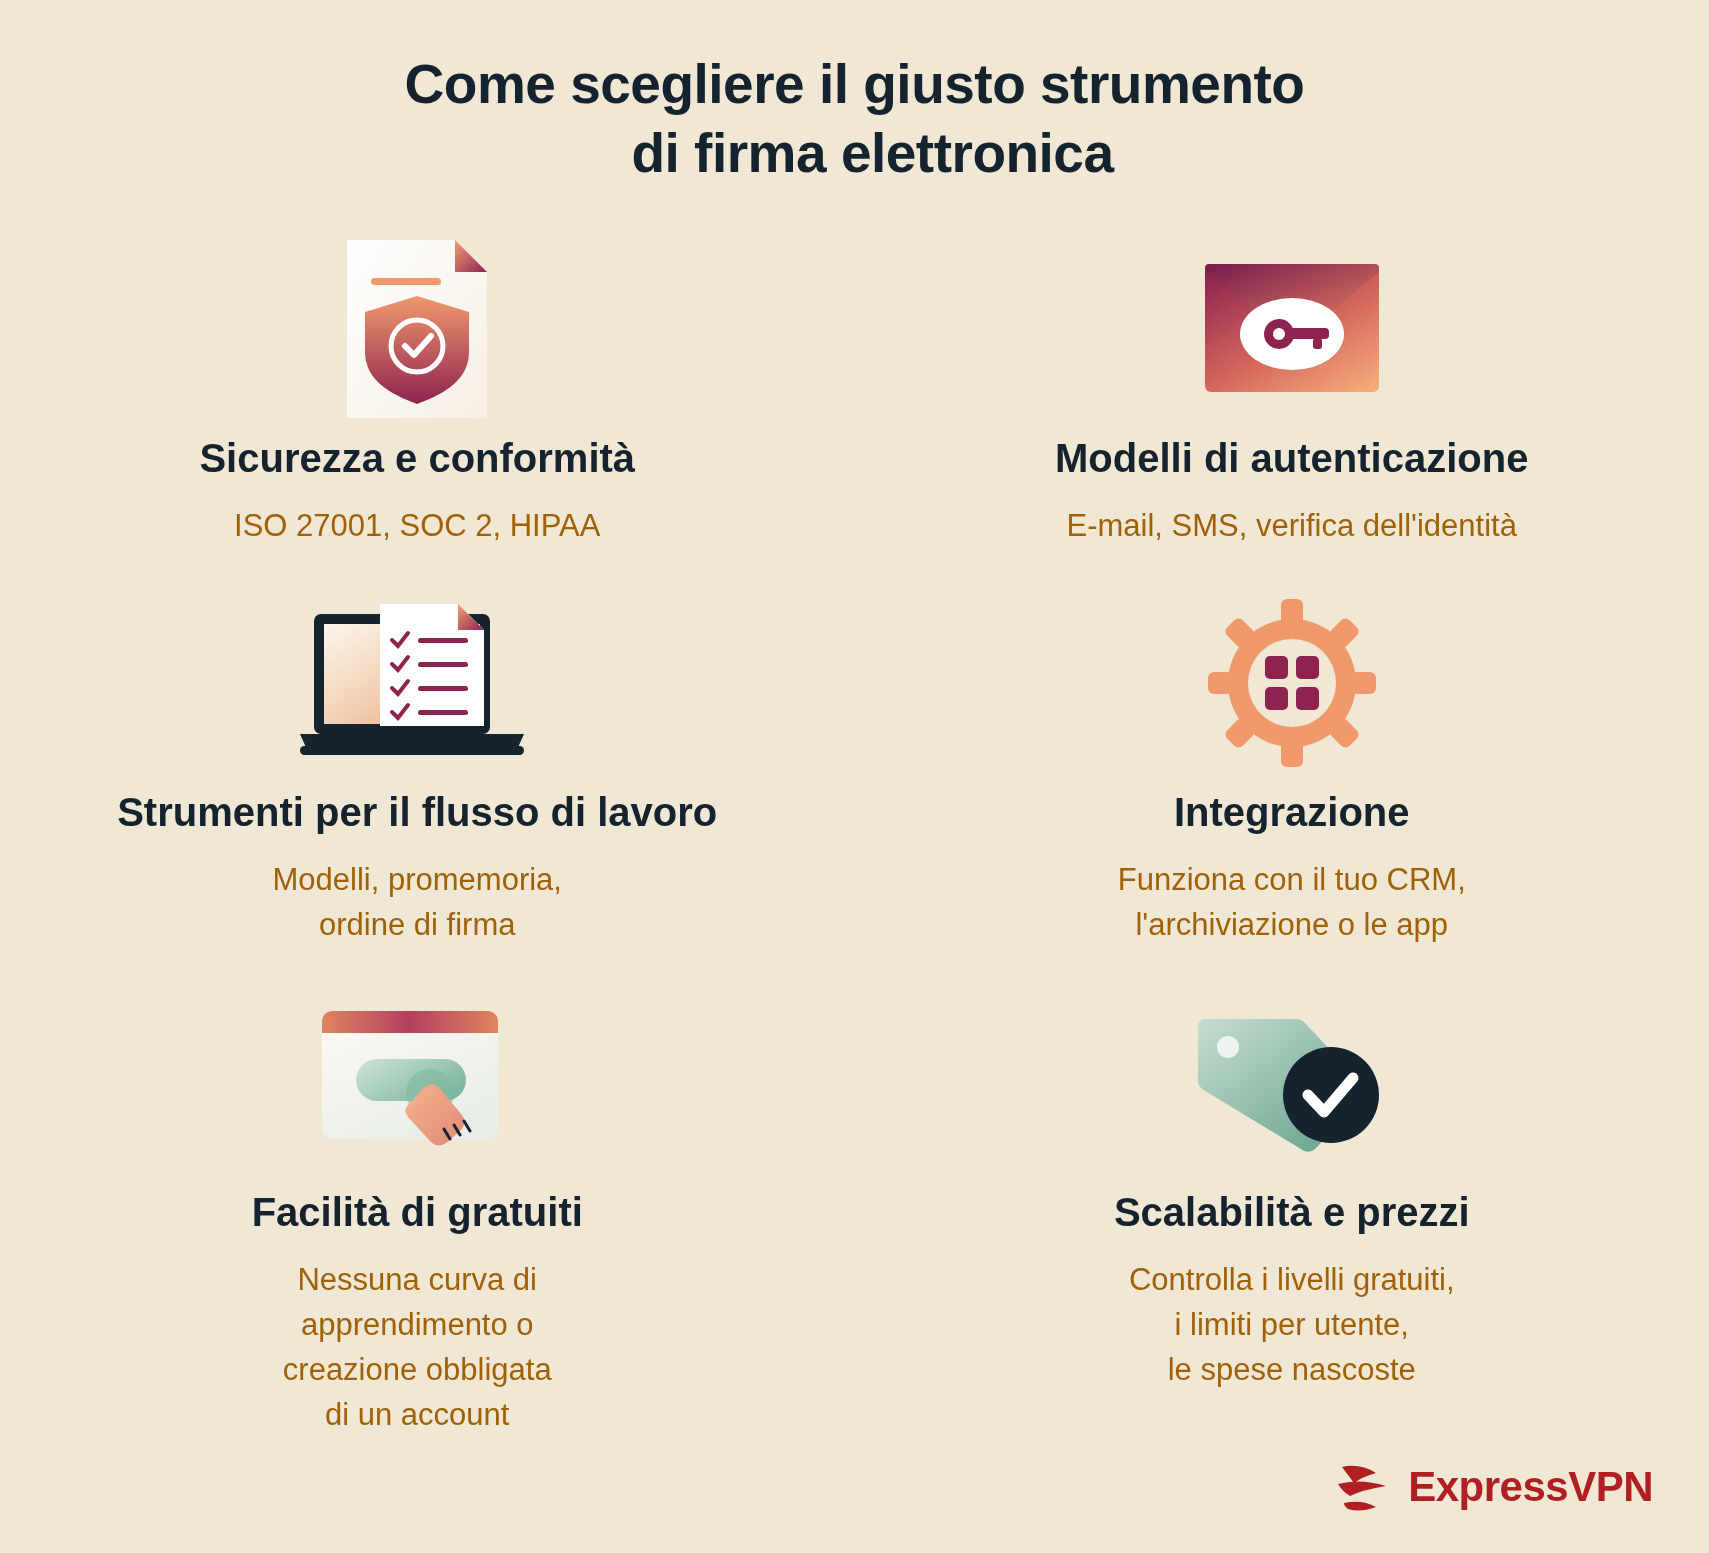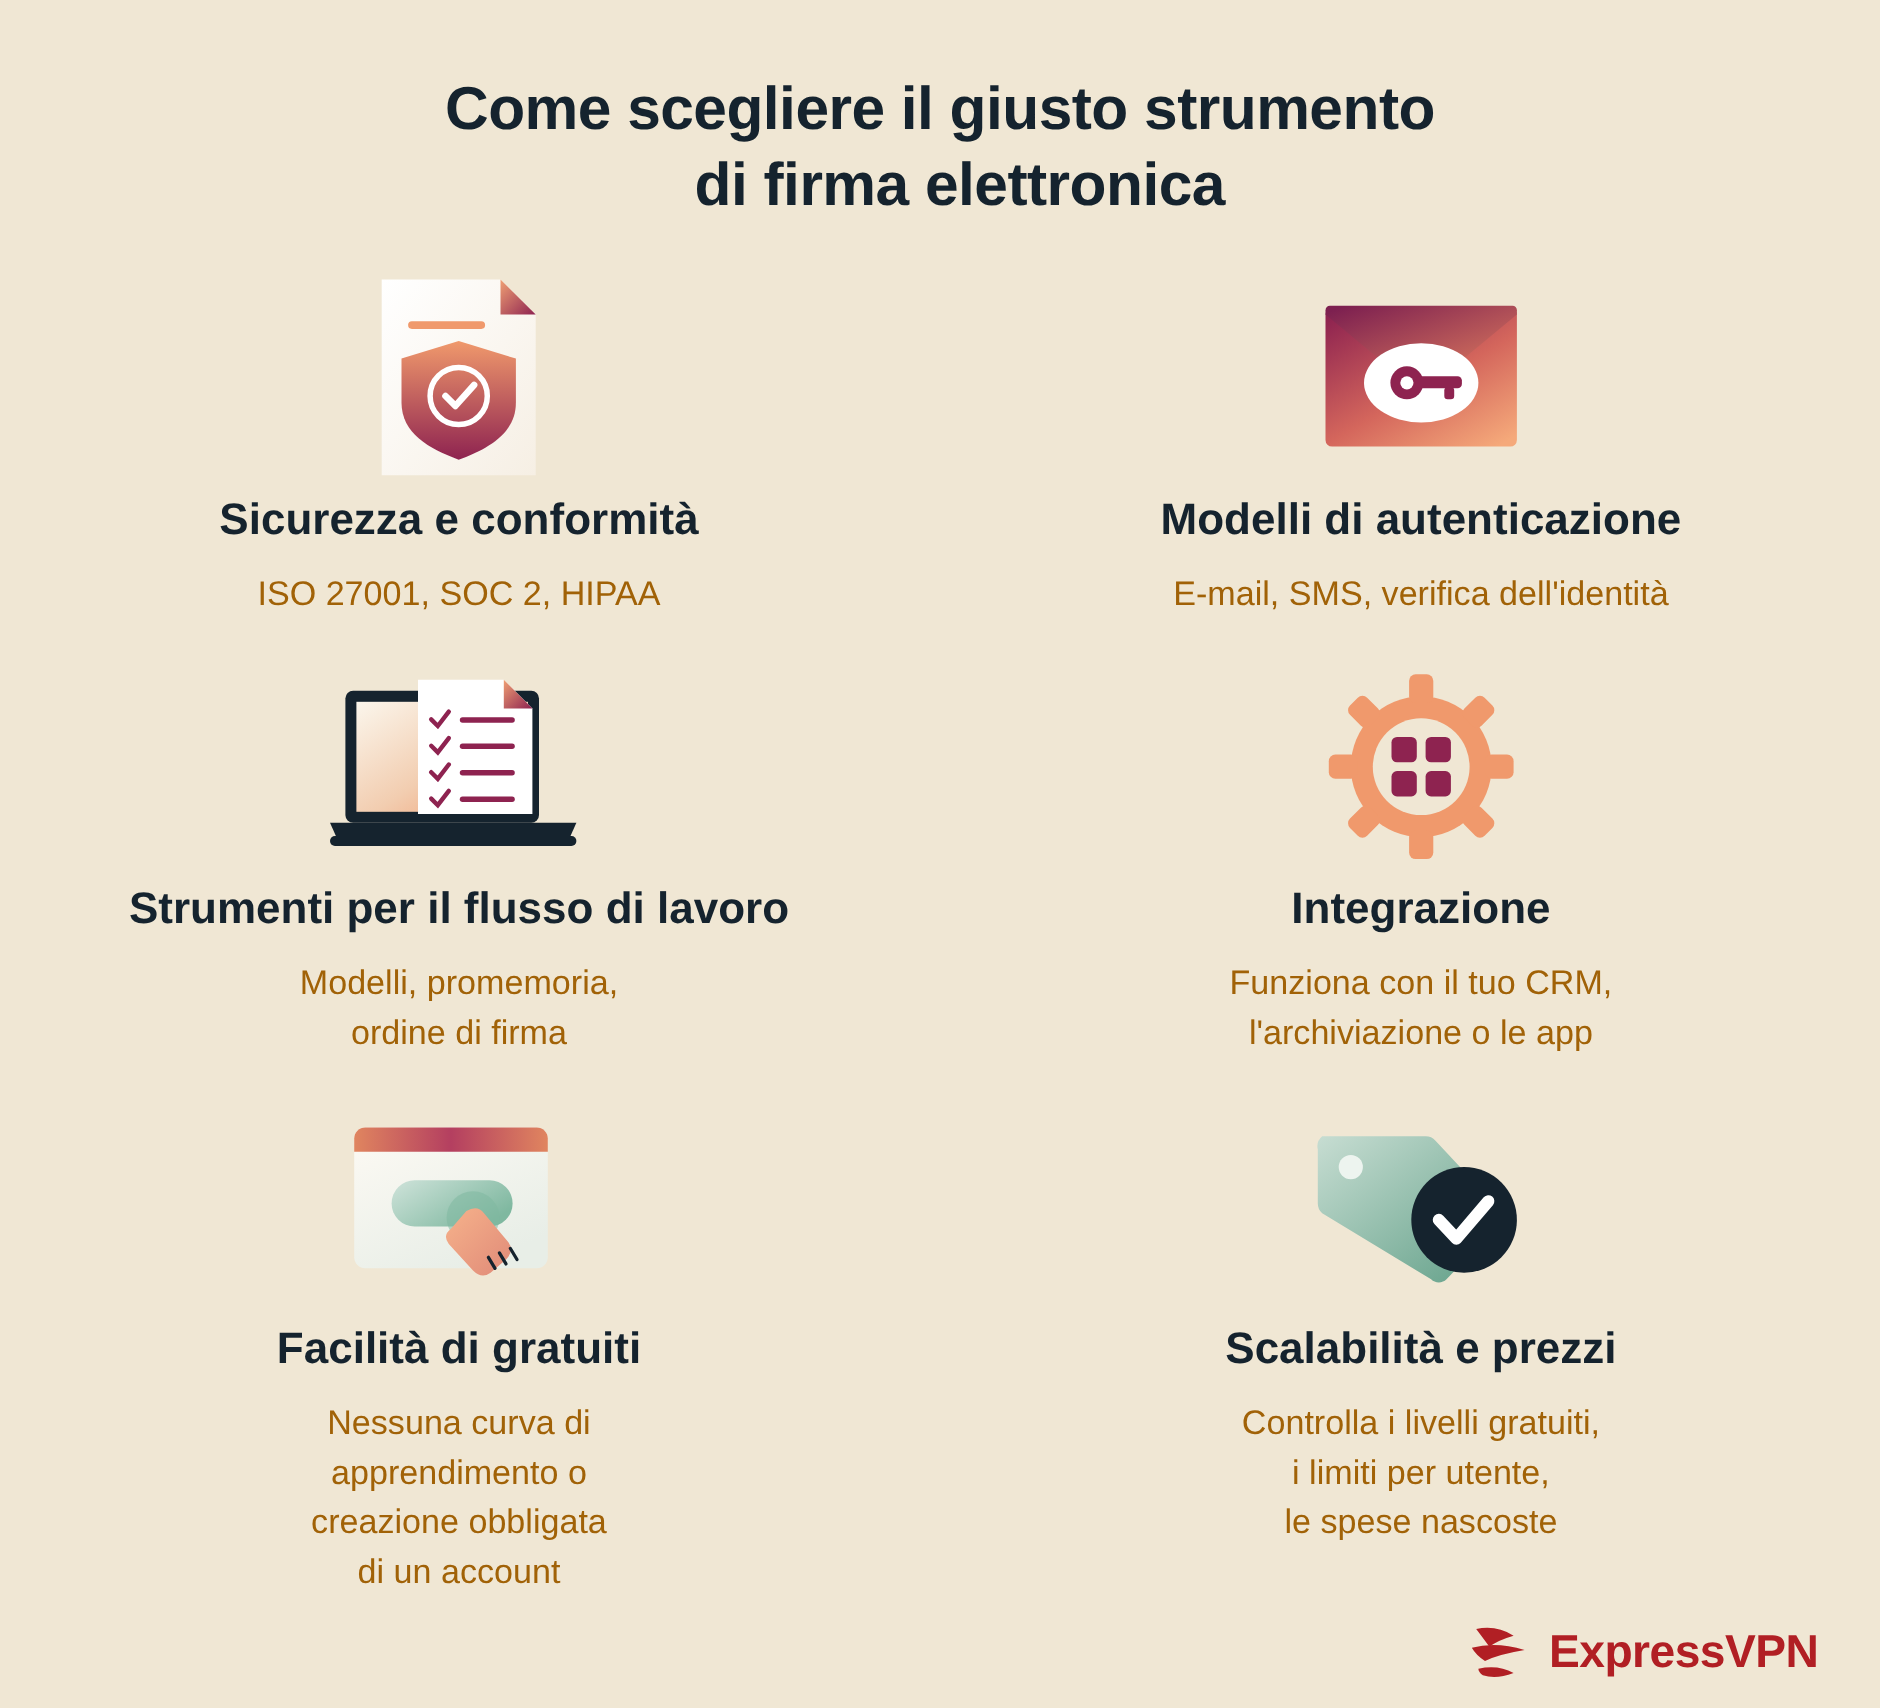--- a/index.html
+++ b/index.html
@@ -23,21 +23,20 @@
     padding: 0;
   }
   .title {
     text-align: center;
     font-size: 55px;
     font-weight: bold;
     line-height: 1.25;
     color: #15232e;
     padding-top: 50px;
     letter-spacing: -0.5px;
-    margin-top: 14px;
   }
   .title .line2 { display: block; padding-left: 36px; }
 
   .grid {
     margin-top: 46px;
     display: grid;
     grid-template-columns: 1fr 1fr;
     row-gap: 0px;
     column-gap: 0px;
     gap: 40px;

